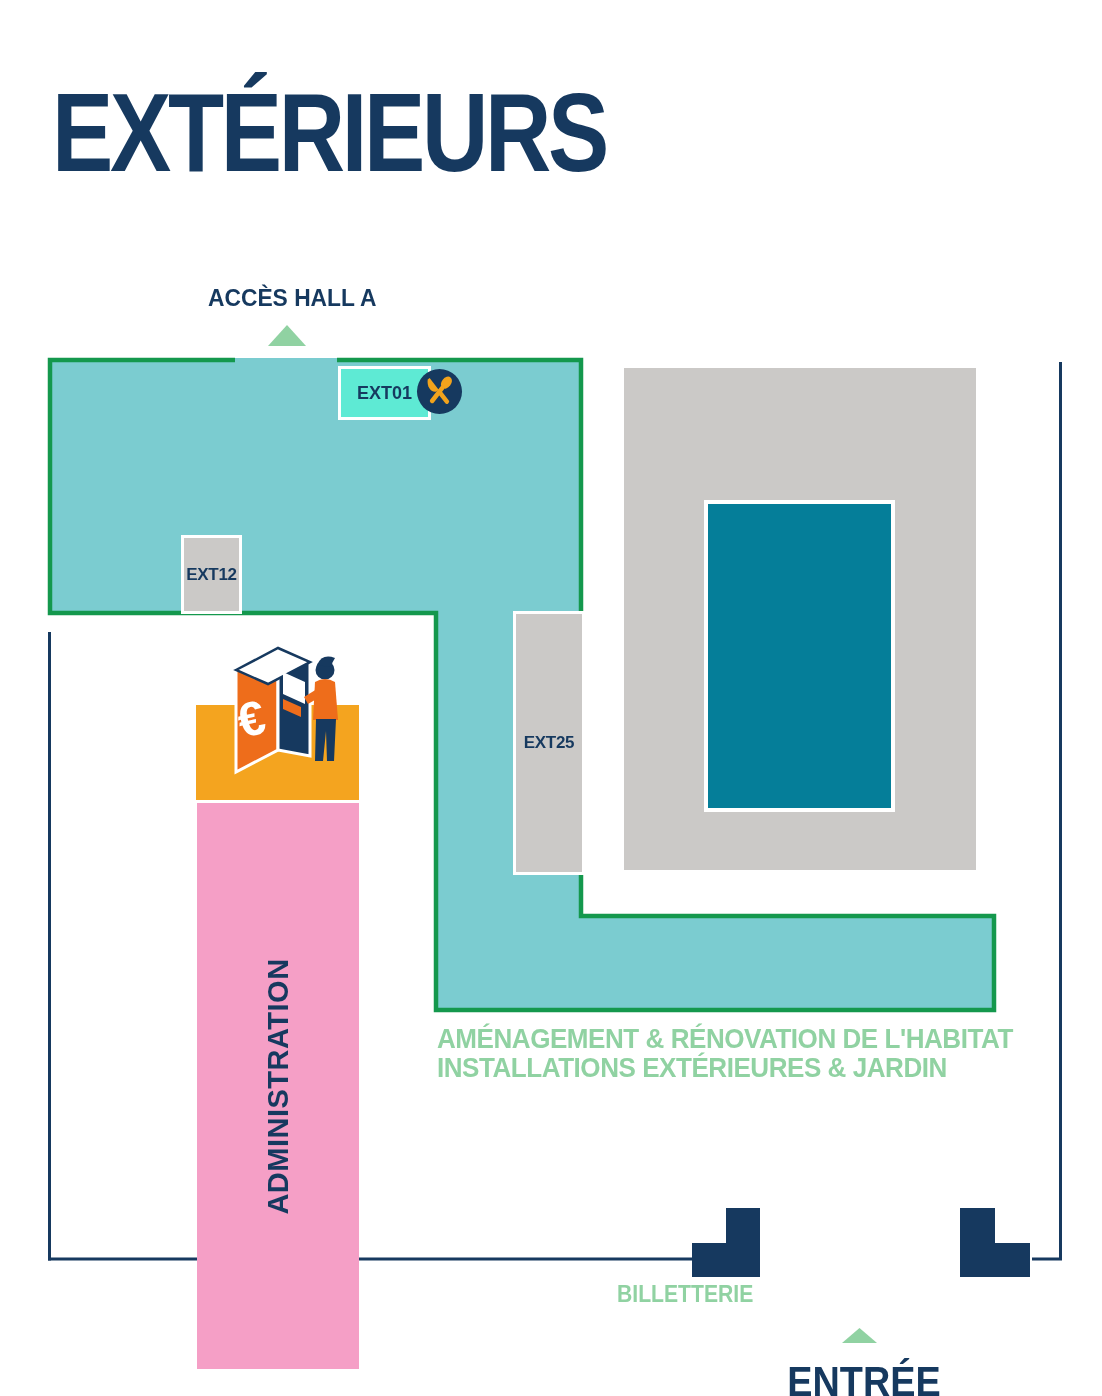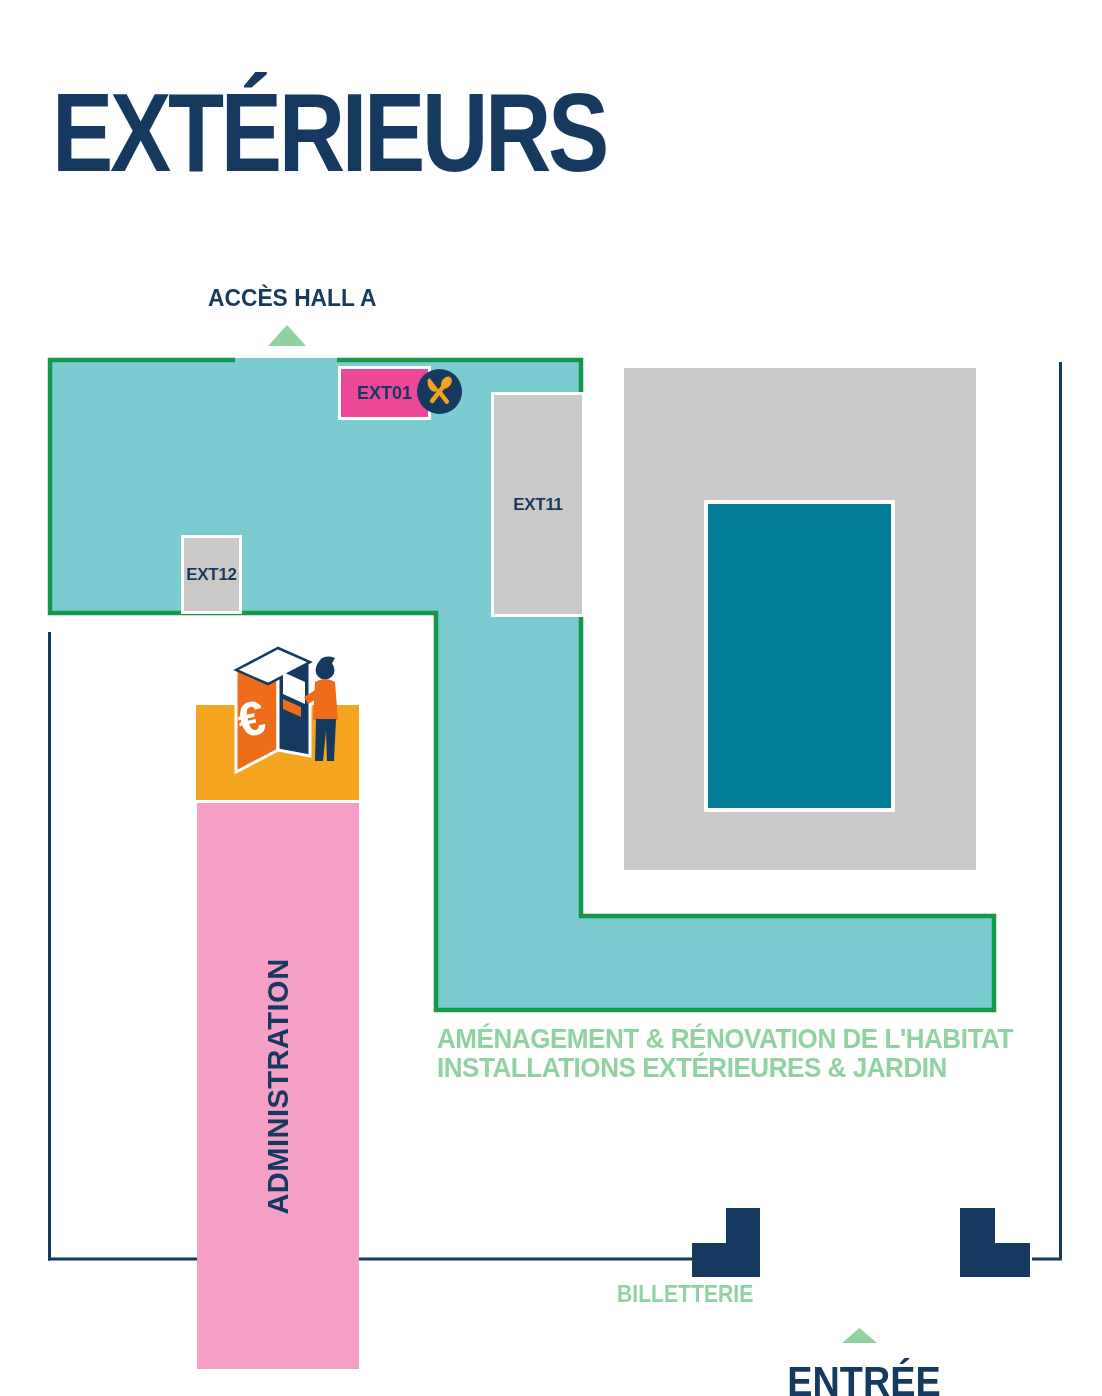--- a/index.html
+++ b/index.html
@@ -12,21 +12,21 @@
   .title{left:52px;top:28px;color:#16395f;font-size:112px;font-weight:bold;
          letter-spacing:-4px;transform:scaleX(.82);transform-origin:left top;white-space:nowrap;}
   .access-label{left:208px;top:244px;color:#16395f;font-size:24px;font-weight:bold;
                 letter-spacing:0px;transform:scaleX(.95);transform-origin:left top;white-space:nowrap;}
   .booth{background:#cbc9c7;border:3px solid #ffffff;display:flex;align-items:center;justify-content:center;
          color:#16395f;font-size:17px;font-weight:bold;letter-spacing:-.3px;}
   .booth-ext08{left:146px;top:330px;width:88px;height:144px;}
   .booth-ext12{left:181px;top:495px;width:55px;height:73px;}
   .booth-ext11{left:491px;top:352px;width:88px;height:219px;}
   .booth-ext25{left:513px;top:571px;width:66px;height:258px;}
-  .booth-ext01{left:338px;top:326px;width:87px;height:48px;background:#ec4899;border:3px solid #ffffff;
+  .booth-ext01{left:338px;top:326px;width:87px;height:48px;background:#5eead4;border:3px solid #ffffff;
                display:flex;align-items:center;justify-content:center;color:#16395f;font-size:18px;font-weight:bold;text-align:right;}
   .food-note{left:338px;top:382px;color:#16395f;font-size:11px;font-weight:bold;line-height:14px;
              letter-spacing:.2px;white-space:nowrap;}
   .big-gray{left:624px;top:328px;width:352px;height:502px;background:#cbc9c7;}
   .inner-teal{left:704px;top:460px;width:183px;height:304px;background:#057e99;border:4px solid #ffffff;}
   .orange-zone{left:196px;top:665px;width:163px;height:95px;background:#f4a41f;}
   .pink-zone{left:197px;top:763px;width:162px;height:566px;background:#f59fc6;
              display:flex;align-items:center;justify-content:center;}
   .admin-label{transform:rotate(-90deg);color:#16395f;font-size:29px;font-weight:bold;
                letter-spacing:.5px;white-space:nowrap;}
@@ -63,22 +63,22 @@
 
   <div class="abs title">EXTÉRIEURS</div>
   <div class="abs access-label">ACCÈS HALL A</div>
 
   <div class="abs big-gray"></div>
   <div class="abs inner-teal"></div>
 
   <div class="abs booth booth-ext12">
     <span>EXT12</span>
   </div>
-  <div class="abs booth booth-ext11">
-    <span>EXT11</span>
+  <div class="abs booth booth-ext25">
+    <span>EXT25</span>
   </div>
   <div class="abs booth-ext01">
     <span>EXT01</span>
   </div>
 
   <svg class="abs" style="left:416px;top:328px;" width="47" height="47" viewBox="0 0 48 48">
     <circle cx="24" cy="24" r="23" fill="#16395f"></circle>
     <g fill="#f2a31c" transform="rotate(-38 24 24)">
       <path d="M22,7 C17,12 16,19 21,22 L24.5,22 L24.5,7 Z"></path>
       <rect x="21.3" y="22" width="4.6" height="17" rx="2.2"></rect>

